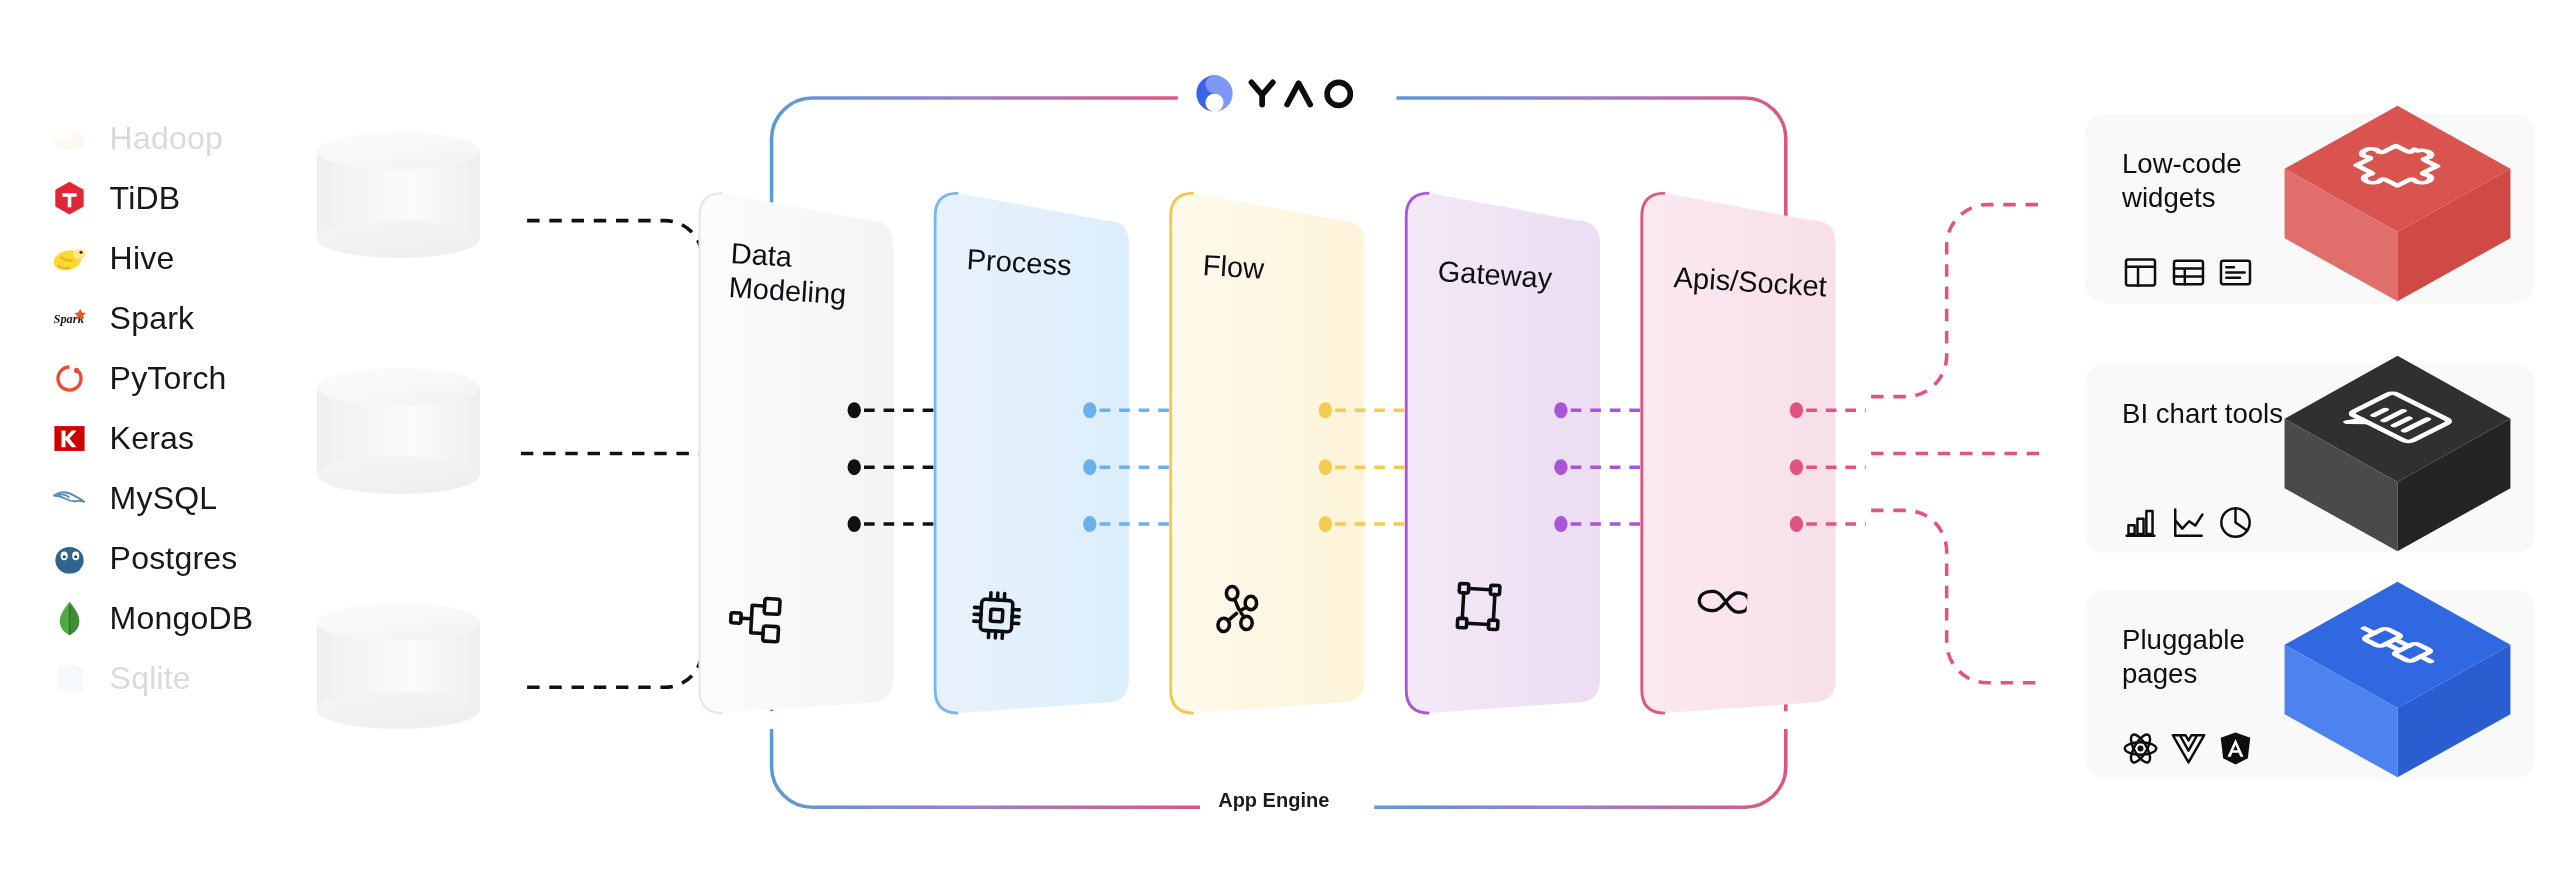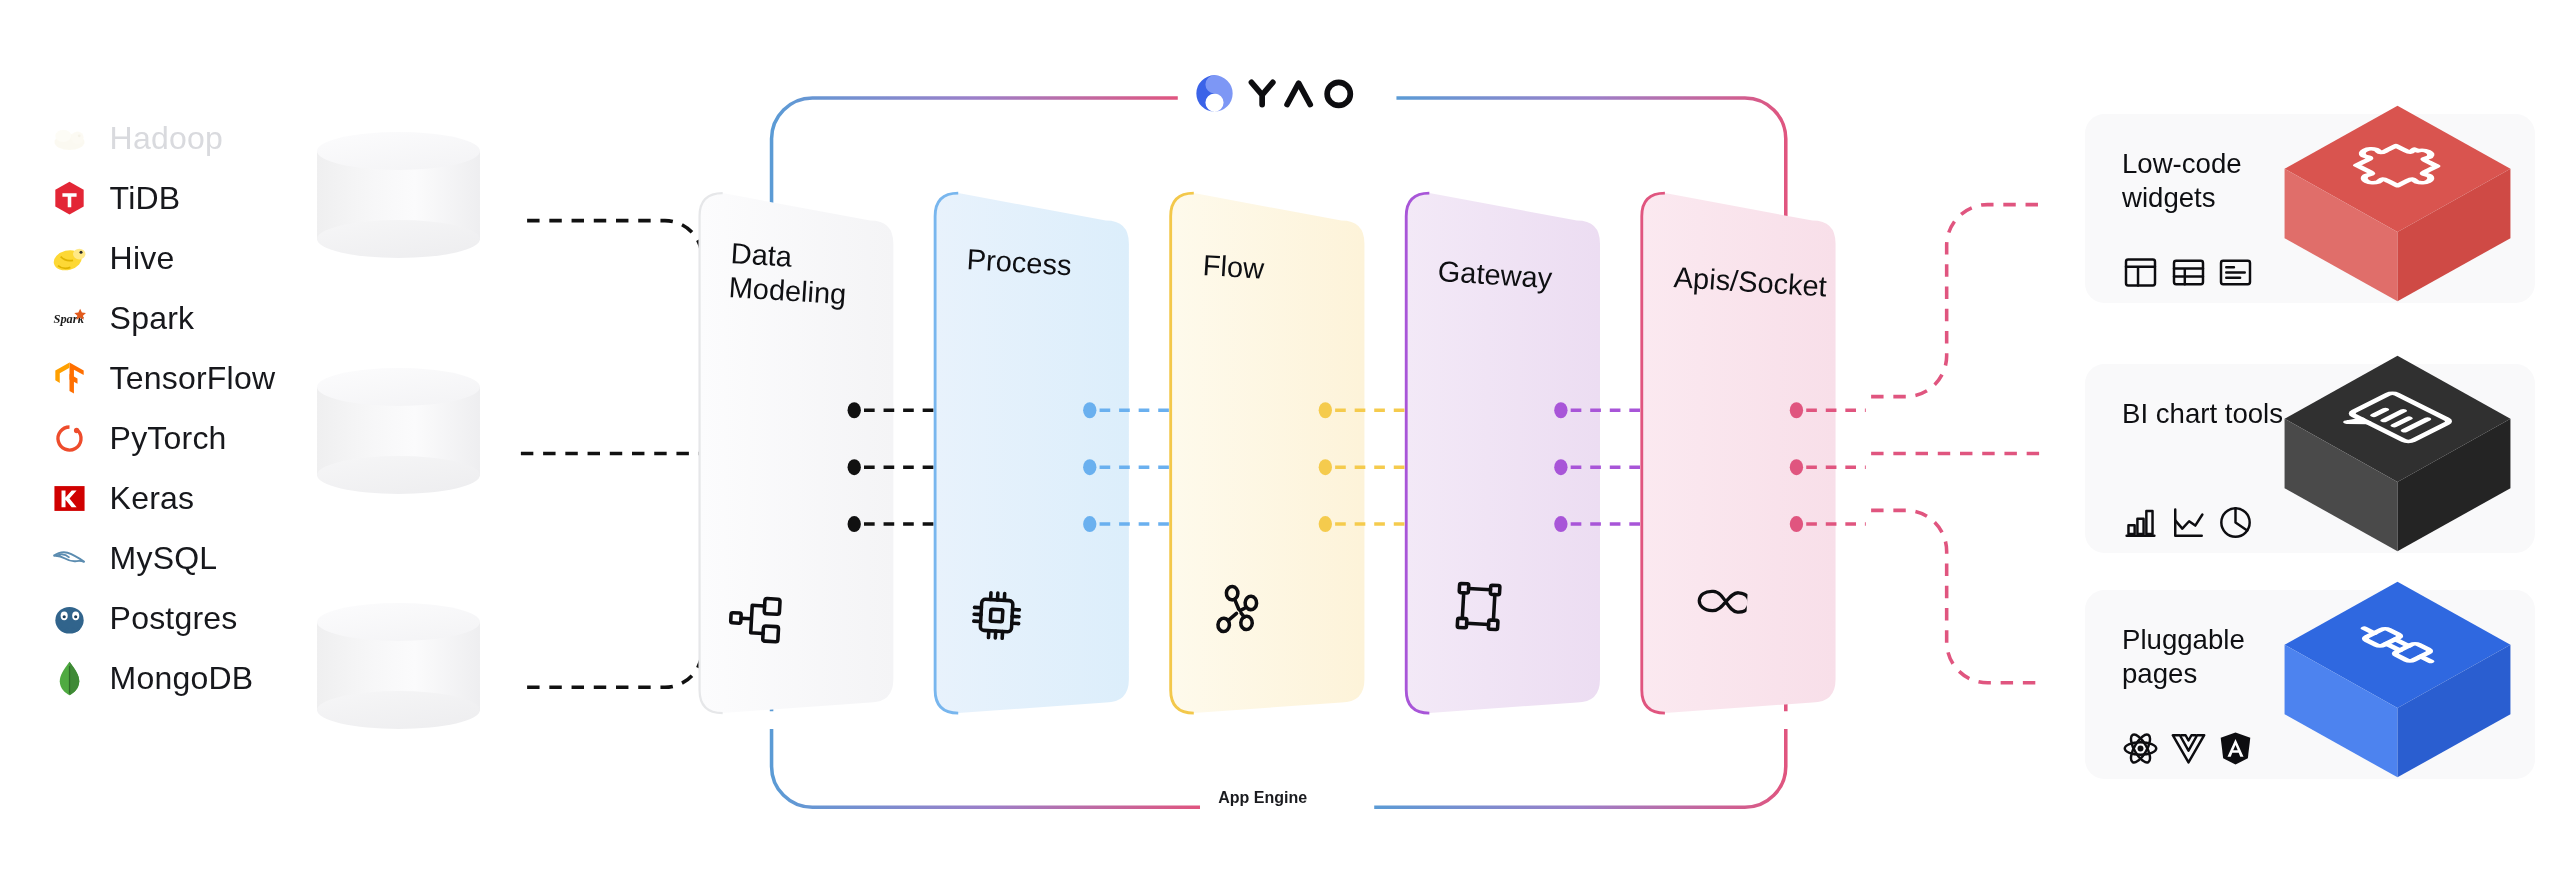--- a/index.html
+++ b/index.html
@@ -61,21 +61,21 @@
     position: absolute;
     font-size: 29px; font-weight: 500; color: #0e0f12;
     white-space: nowrap; line-height: 1.18;
   }
   .panel-icon { position: absolute; }
 
   
   #app-engine-label {
     position: absolute; left: 1204px; top: 789px;
     background: #fff; padding: 0 14.2px;
-    font-size: 16px; font-weight: 600; color: #1a1b1f;
+    font-size: 20px; font-weight: 600; color: #1a1b1f;
     white-space: nowrap;
   }
 
   
   .rcard {
     position: absolute; left: 2085px;
     width: 450px; height: 189px;
     background: #f9f9fa; border-radius: 19.6px;
   }
   .rcard-title {
@@ -128,30 +128,20 @@
         <span class="tech-label">Hive</span>
       </div>
       <div class="tech-item">
         <span class="tech-logo">
           <svg width="39" height="39" viewBox="0 0 44 44">
             <text x="4" y="27" font-family="Liberation Serif, serif" font-style="italic" font-size="14" font-weight="bold" fill="#1b1b1b">Spark</text>
             <path d="M34 11 l2 4.2 4.6.5 -3.4 3.1 1 4.6 -4.2-2.4 -4.2 2.4 1-4.6 -3.4-3.1 4.6-.5z" fill="#e25a1c"></path>
           </svg>
         </span>
         <span class="tech-label">Spark</span>
-      </div>
-      <div class="tech-item">
-        <span class="tech-logo">
-          <svg width="39" height="39" viewBox="0 0 44 44">
-            <path d="M22 4 L38 13 L38 18 L27 12 L27 39 L22 36 Z" fill="#ff6f00"></path>
-            <path d="M22 4 L6 13 L6 24 L11 27 L11 16 L22 10 Z" fill="#ffa000"></path>
-            <path d="M22 17 L31 22 L31 28 L22 23 Z" fill="#ff6f00"></path>
-          </svg>
-        </span>
-        <span class="tech-label">TensorFlow</span>
       </div>
       <div class="tech-item">
         <span class="tech-logo">
           <svg width="39" height="39" viewBox="0 0 44 44">
             <path d="M22 9 A13 13 0 1 0 31.2 12.8" fill="none" stroke="#ee4c2c" stroke-width="3.8"></path>
             <circle cx="30" cy="13" r="3" fill="#ee4c2c"></circle>
           </svg>
         </span>
         <span class="tech-label">PyTorch</span>
       </div>
@@ -189,20 +179,29 @@
       </div>
       <div class="tech-item">
         <span class="tech-logo">
           <svg width="39" height="39" viewBox="0 0 44 44">
             <path d="M22 3 C29 12 33 19 33 25 C33 33 27 38 22 41 C17 38 11 33 11 25 C11 19 15 12 22 3 Z" fill="#4faa41"></path>
             <path d="M22 3 C29 12 33 19 33 25 C33 33 27 38 22 41 Z" fill="#3f8a36"></path>
             <path d="M22 8 V39" stroke="#2e6b28" stroke-width="1.4"></path>
           </svg>
         </span>
         <span class="tech-label">MongoDB</span>
+      </div>
+      <div class="tech-item dim">
+        <span class="tech-logo">
+          <svg width="39" height="39" viewBox="0 0 44 44">
+            <path d="M8 7 h22 l8 8 v22 h-30 z" fill="#e3eef8"></path>
+            <path d="M30 7 l8 8 h-8 z" fill="#cfe0ef"></path>
+          </svg>
+        </span>
+        <span class="tech-label">Sqlite</span>
       </div>
     </div>
 
   <div id="db-group">
       <div class="cyl" style="left: 317px; top: 132px;">
         <div class="body"></div>
                  <div class="bot"></div>
                  <div class="top"></div>
       </div>
       <div class="cyl" style="left: 317px; top: 368px;">

